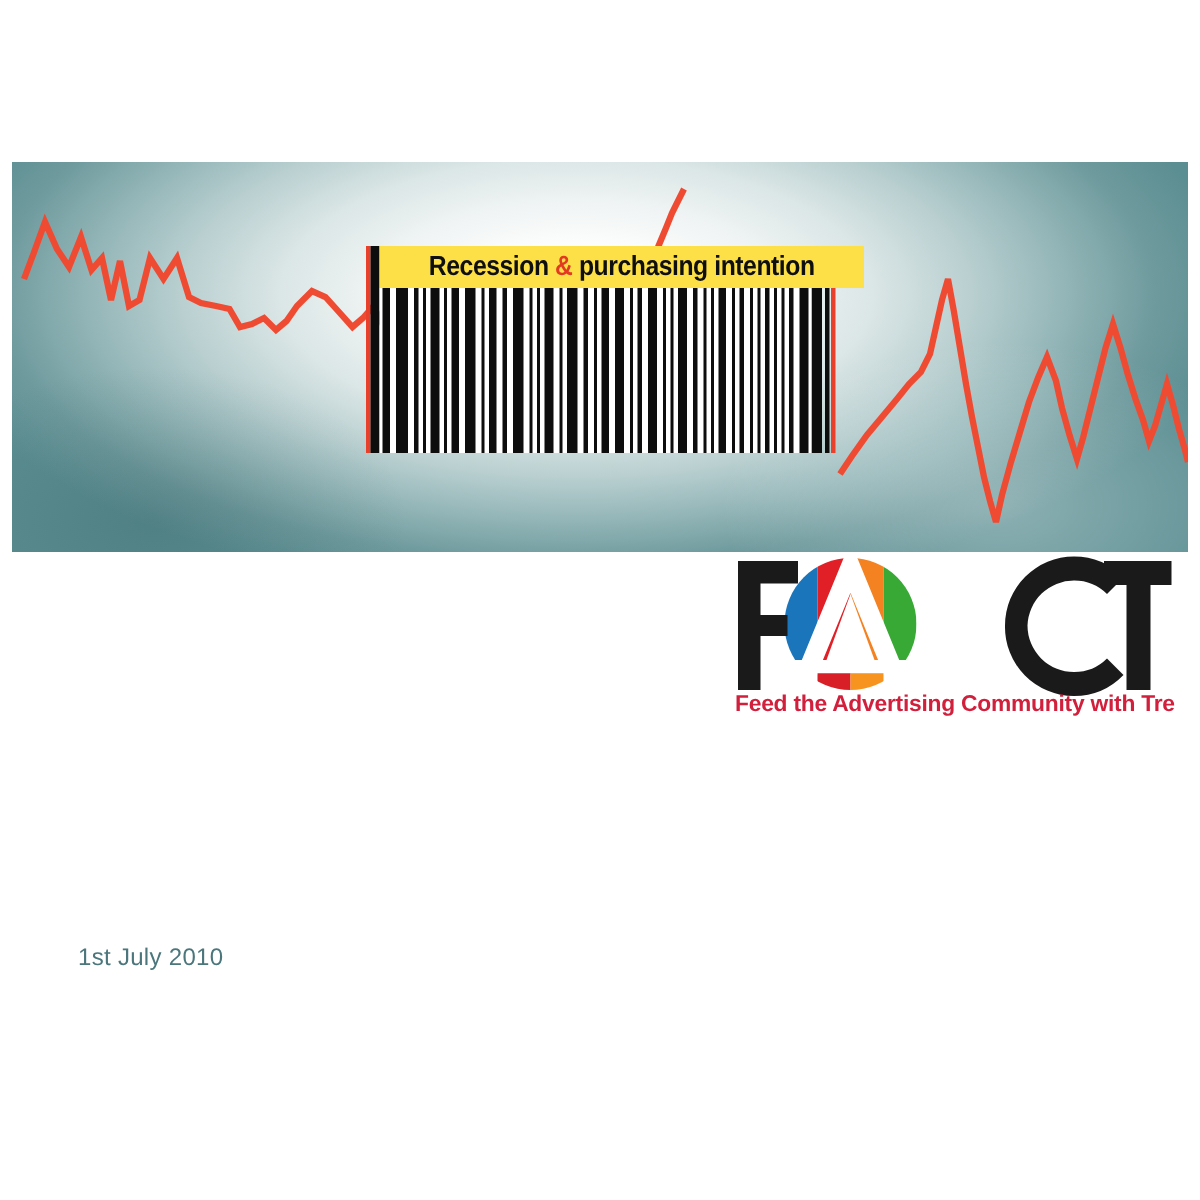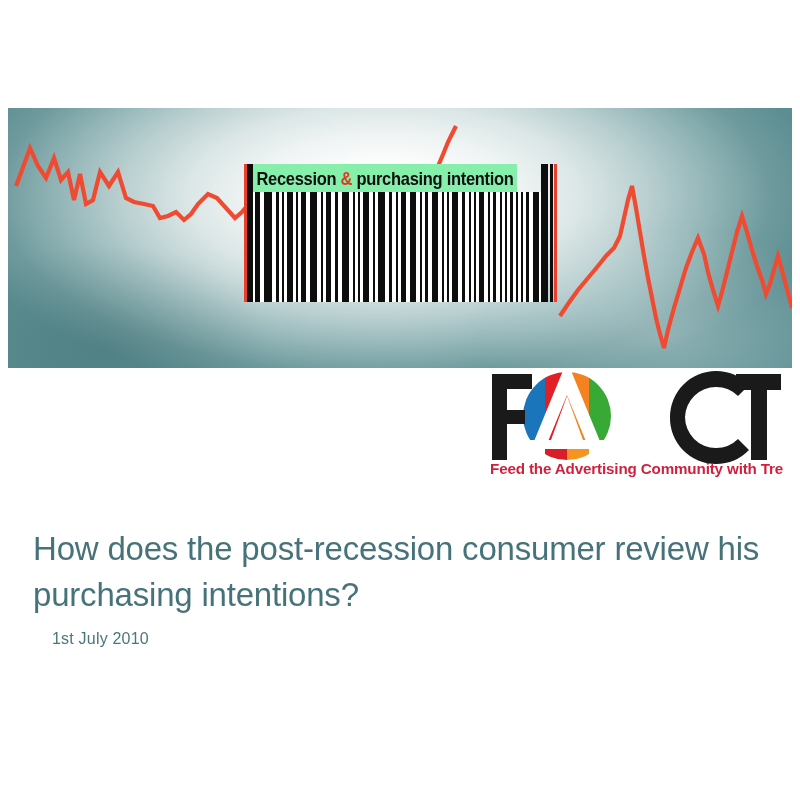--- a/index.html
+++ b/index.html
@@ -86,23 +86,23 @@
   #bc-bar-r2 {
     position: absolute;
     left: 306px; top: 0;
     width: 3px; height: 100%;
     background: #0d0d0d;
   }
   #bc-label-strip {
     position: absolute;
     left: 9px;
     top: 0;
-    width: 264px;
+    width: 323px;
     height: 28px;
-    background: #86efac;
+    background: #fde047;
     display: flex;
     align-items: center;
     justify-content: center;
     overflow: hidden;
   }
   #bc-label {
     font-family: "Liberation Sans", sans-serif;
     font-weight: bold;
     font-size: 16.5px;
     letter-spacing: -0.3px;
@@ -274,17 +274,16 @@
 
       <g fill="#1a1a1a">
         <rect x="248" y="4" width="45" height="16"></rect>
         <rect x="263" y="4" width="16" height="86"></rect>
       </g>
 
       <text x="2" y="104" fill="#d11f3c" font-family="Liberation Sans, sans-serif" font-size="15.2" font-weight="bold" letter-spacing="-0.15">Feed the Advertising Community with Trends</text>
     </svg>
   </div>
 
-  <div id="title">How does the post-recession consumer review his purchasing intentions?</div>
 
   <div id="subtitle">1st July 2010</div>
 
 </div>
 
 </body></html>

